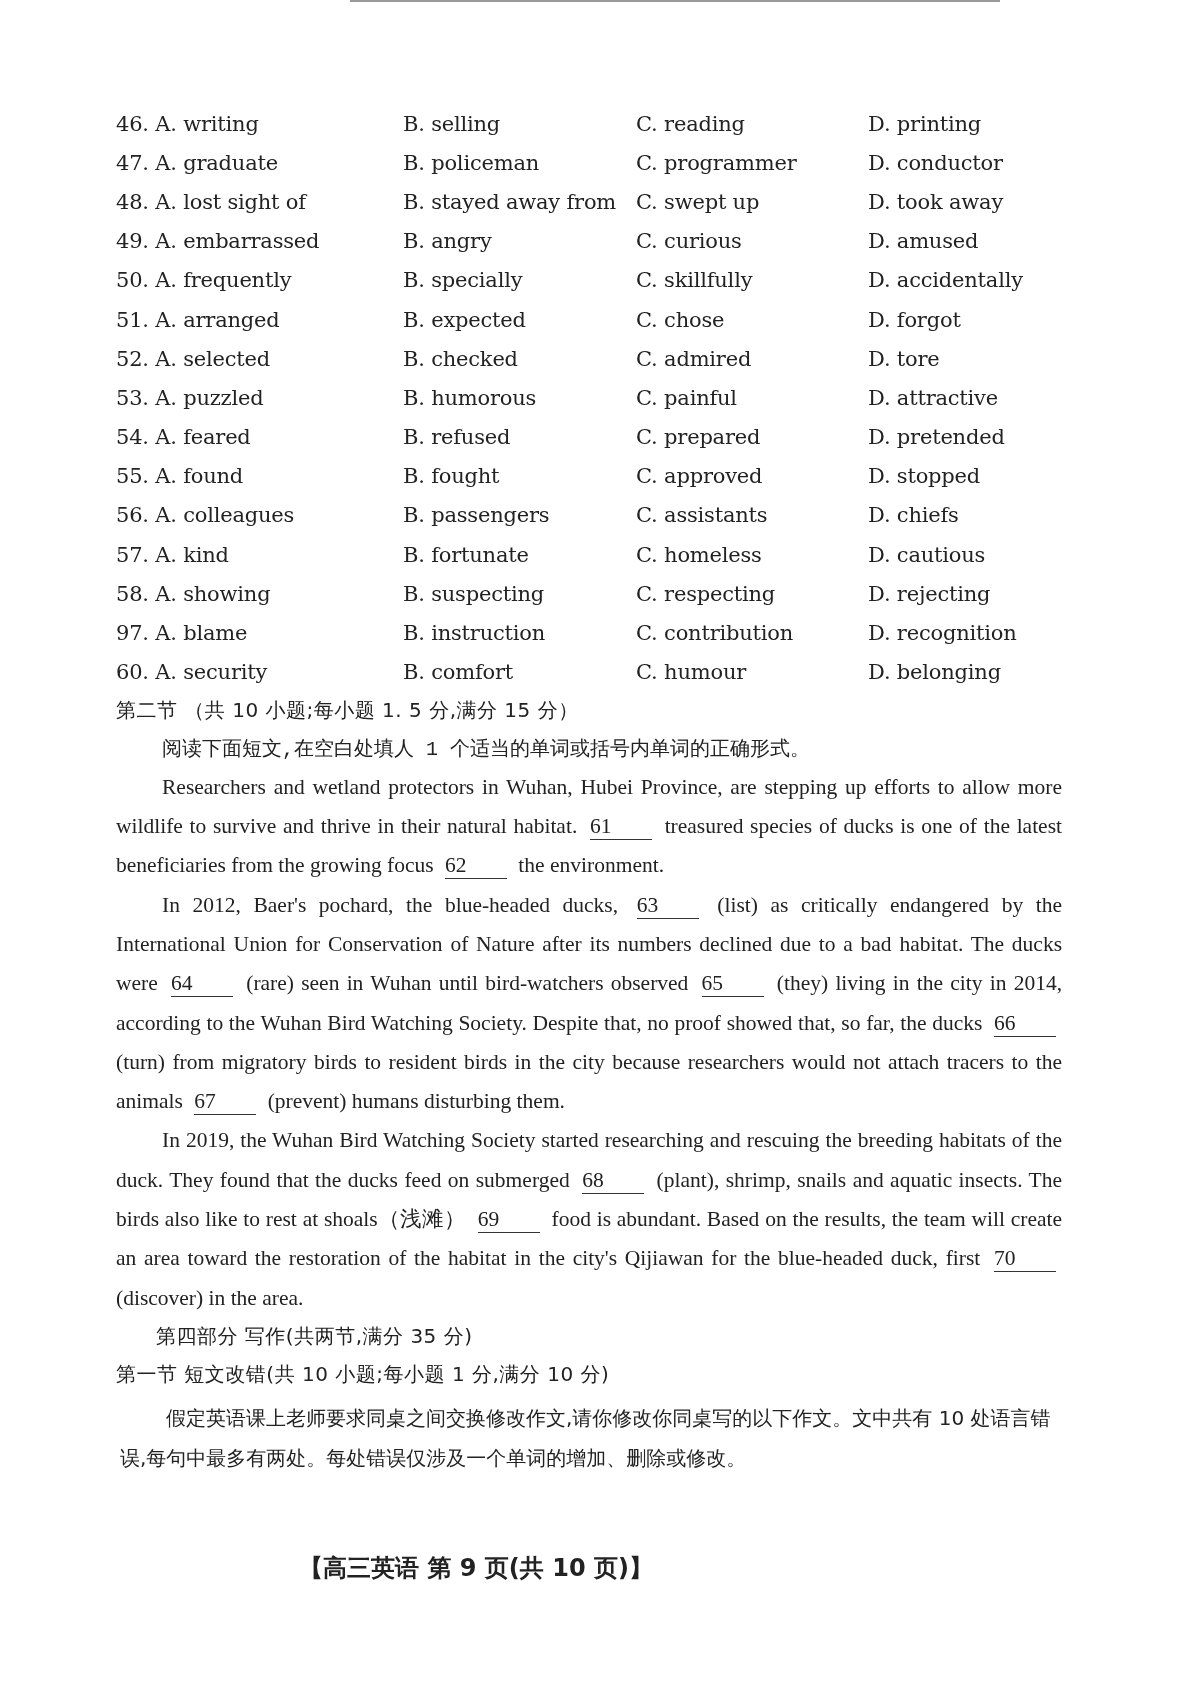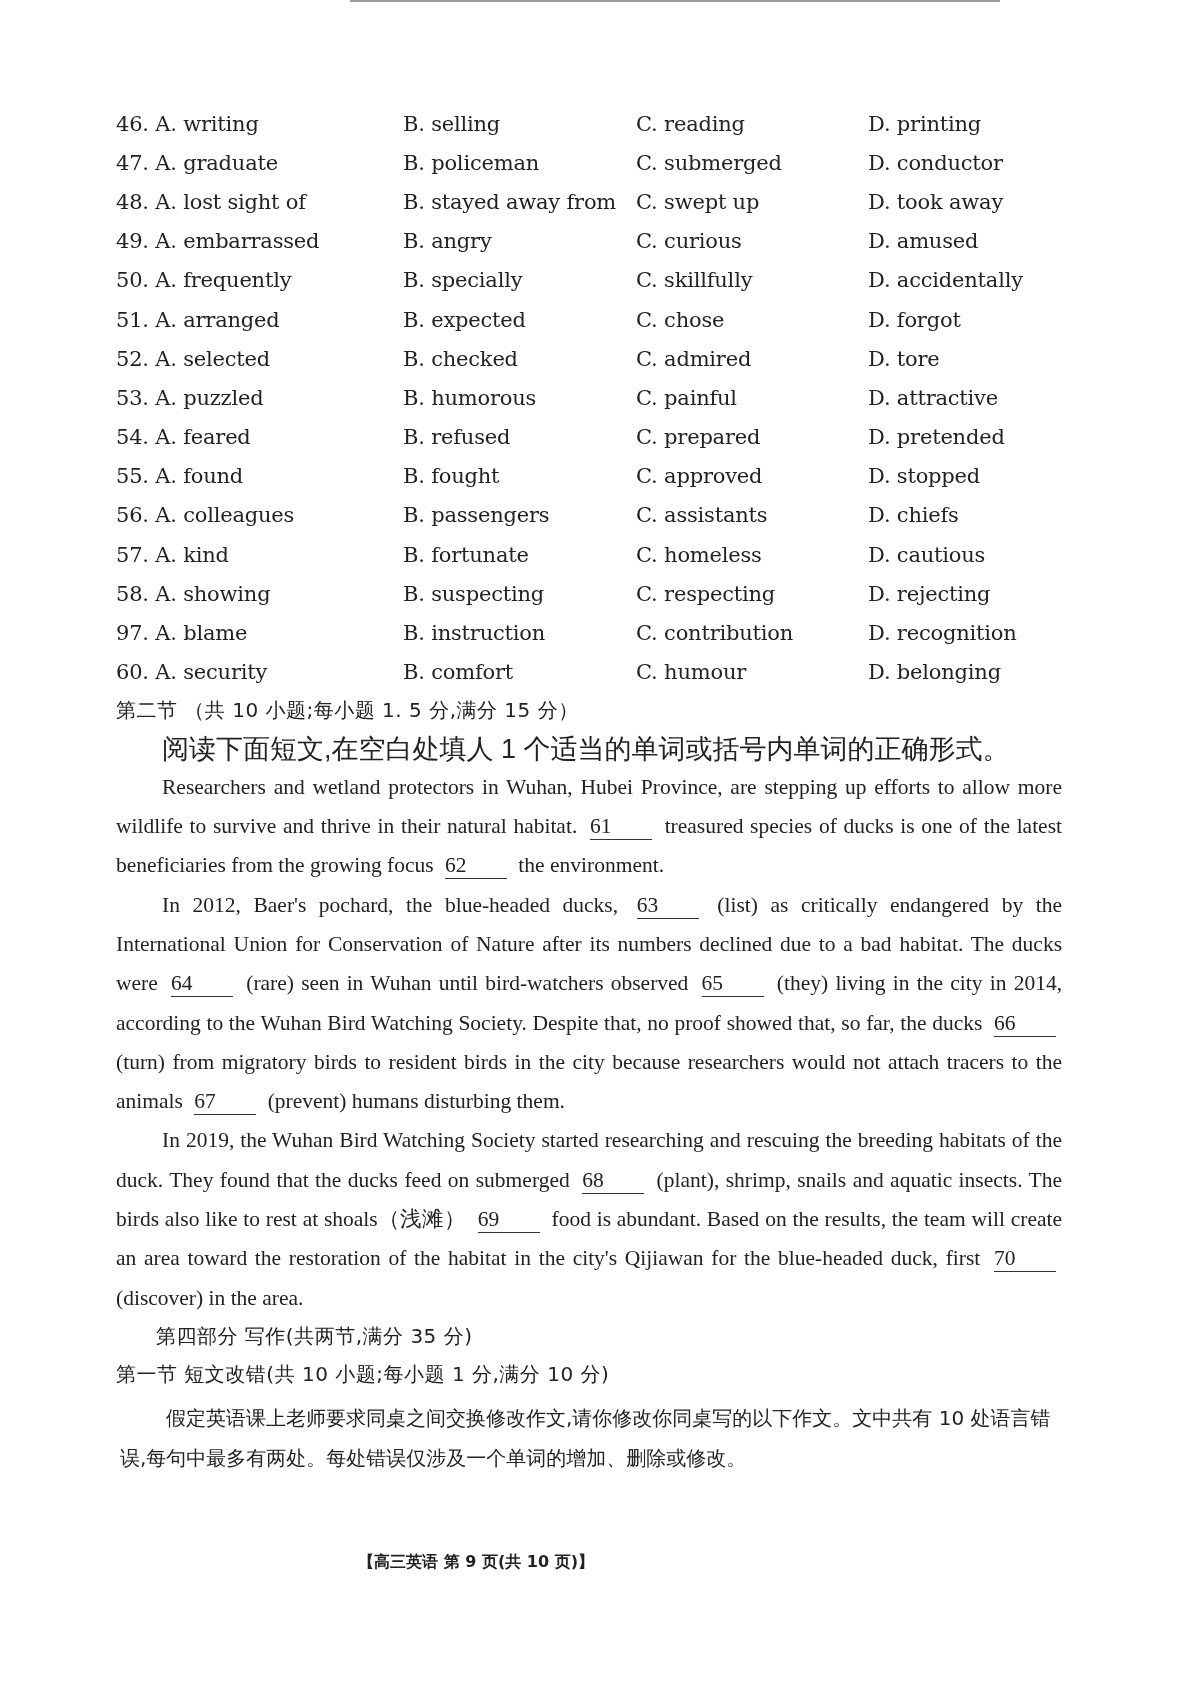--- a/index.html
+++ b/index.html
@@ -6,50 +6,50 @@
   body { width: 1200px; height: 1699px; position: relative; overflow: hidden;
          font-family: "DejaVu Serif", "Liberation Serif", serif; color: #222; }
   .scanline { position: absolute; left: 350px; top: 0; width: 650px; height: 2px; background: #9a9a9a; }
   .page { position: absolute; left: 116px; top: 104px; width: 946px; }
   .mc-row { display: grid; grid-template-columns: 287px 233px 232px 194px;
             height: 39.2px; align-items: center; font-size: 21px; letter-spacing: -0.2px; }
   .mc-row span { white-space: nowrap; }
   .sec-title { font-family: "DejaVu Sans", "Liberation Sans", sans-serif; font-size: 20px;
                height: 38px; display: flex; align-items: center; letter-spacing: 0.5px; }
   .sec-title.bold { font-weight: normal; margin-left: 40px; }
-  .instr { font-family: Liberation Sans, sans-serif; font-size: 27px;
+  .instr { font-family: Liberation Mono, monospace; font-size: 20px;
            height: 38px; display: flex; align-items: center; padding-left: 46px; text-align: center; }
   .passage { font-family: "Liberation Serif", "DejaVu Serif", serif; font-size: 21.5px;
              line-height: 39.3px; text-align: justify; }
   .passage p { margin: 0; text-indent: 46px; }
   .blank { display: inline-block; min-width: 62px; text-align: left;
            border-bottom: 1.5px solid #333; line-height: 26px; margin: 0 6px; text-indent: 0; }
   .note { font-family: "DejaVu Sans", "Liberation Sans", sans-serif; font-size: 20px;
           line-height: 40px; text-indent: 46px; margin: 4px; }
   .footer { position: absolute; top: 1552px; left: 0; width: 952px; text-align: center;
-            font-family: "DejaVu Sans", "Liberation Sans", sans-serif; font-size: 16px; font-weight: bold; }
+            font-family: "DejaVu Sans", "Liberation Sans", sans-serif; font-size: 24px; font-weight: bold; }
 </style>
 </head>
 <body>
 
 <div class="scanline"></div>
 
 <div class="page">
 
   <div id="mc">
       <div class="mc-row">
         <span>46. A. writing</span>
         <span>B. selling</span>
         <span>C. reading</span>
         <span>D. printing</span>
       </div>
       <div class="mc-row">
         <span>47. A. graduate</span>
         <span>B. policeman</span>
-        <span>C. submerged</span>
+        <span>C. programmer</span>
         <span>D. conductor</span>
       </div>
       <div class="mc-row">
         <span>48. A. lost sight of</span>
         <span>B. stayed away from</span>
         <span>C. swept up</span>
         <span>D. took away</span>
       </div>
       <div class="mc-row">
         <span>49. A. embarrassed</span>

